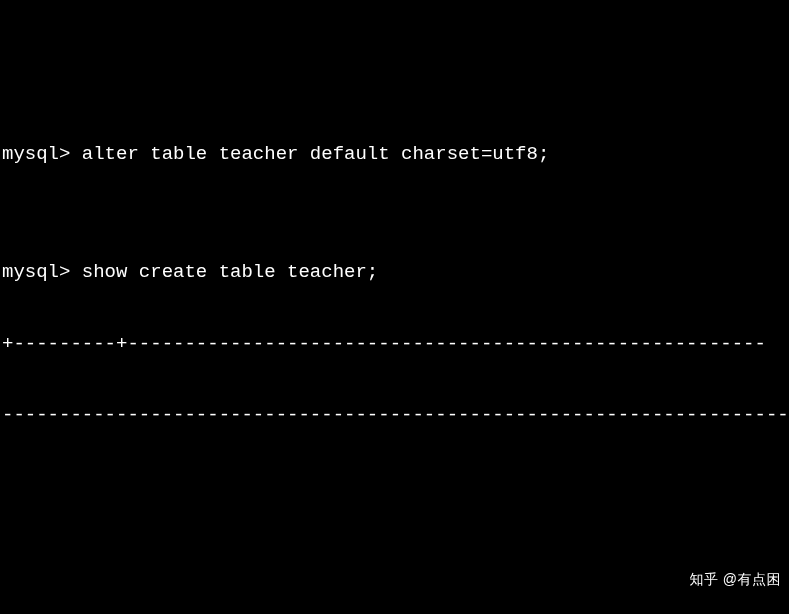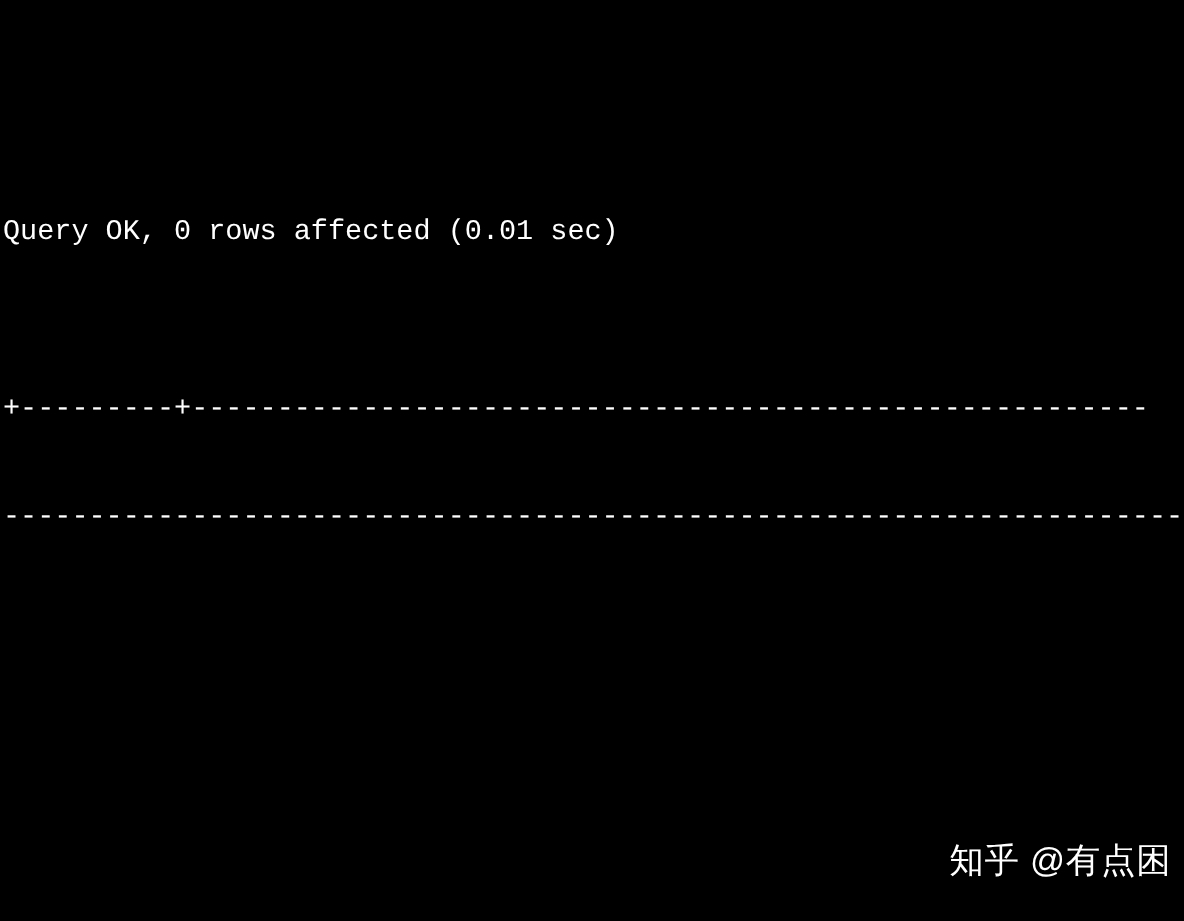--- a/index.html
+++ b/index.html
@@ -24,33 +24,34 @@
     }
     .line {
       display: block;
     }
     .watermark {
       position: absolute;
       bottom: 26px;
       right: 8px;
       color: #fff;
       font-family: Arial, "Microsoft YaHei", sans-serif;
-      font-size: 23px;
+      font-size: 14px;
       font-weight: 400;
       letter-spacing: 0.5px;
     }
   </style>
 </head>
 <body>
 
 
 
 <div class="terminal">
-  <span class="line">Query OK, 0 rows affected (0.01 sec)</span>
+  <span class="line">mysql&gt; alter table teacher default charset=utf8;</span>
   <span class="line"></span>
+  <span class="line">mysql&gt; show create table teacher;</span>
   <span class="line">+---------+--------------------------------------------------------</span>
   <span class="line">----------------------------------------------------------------------</span>
   
   <span class="line"></span>
   
   <span class="line"></span>
   <span class="line"></span>
   <span class="line"></span>
   
   

